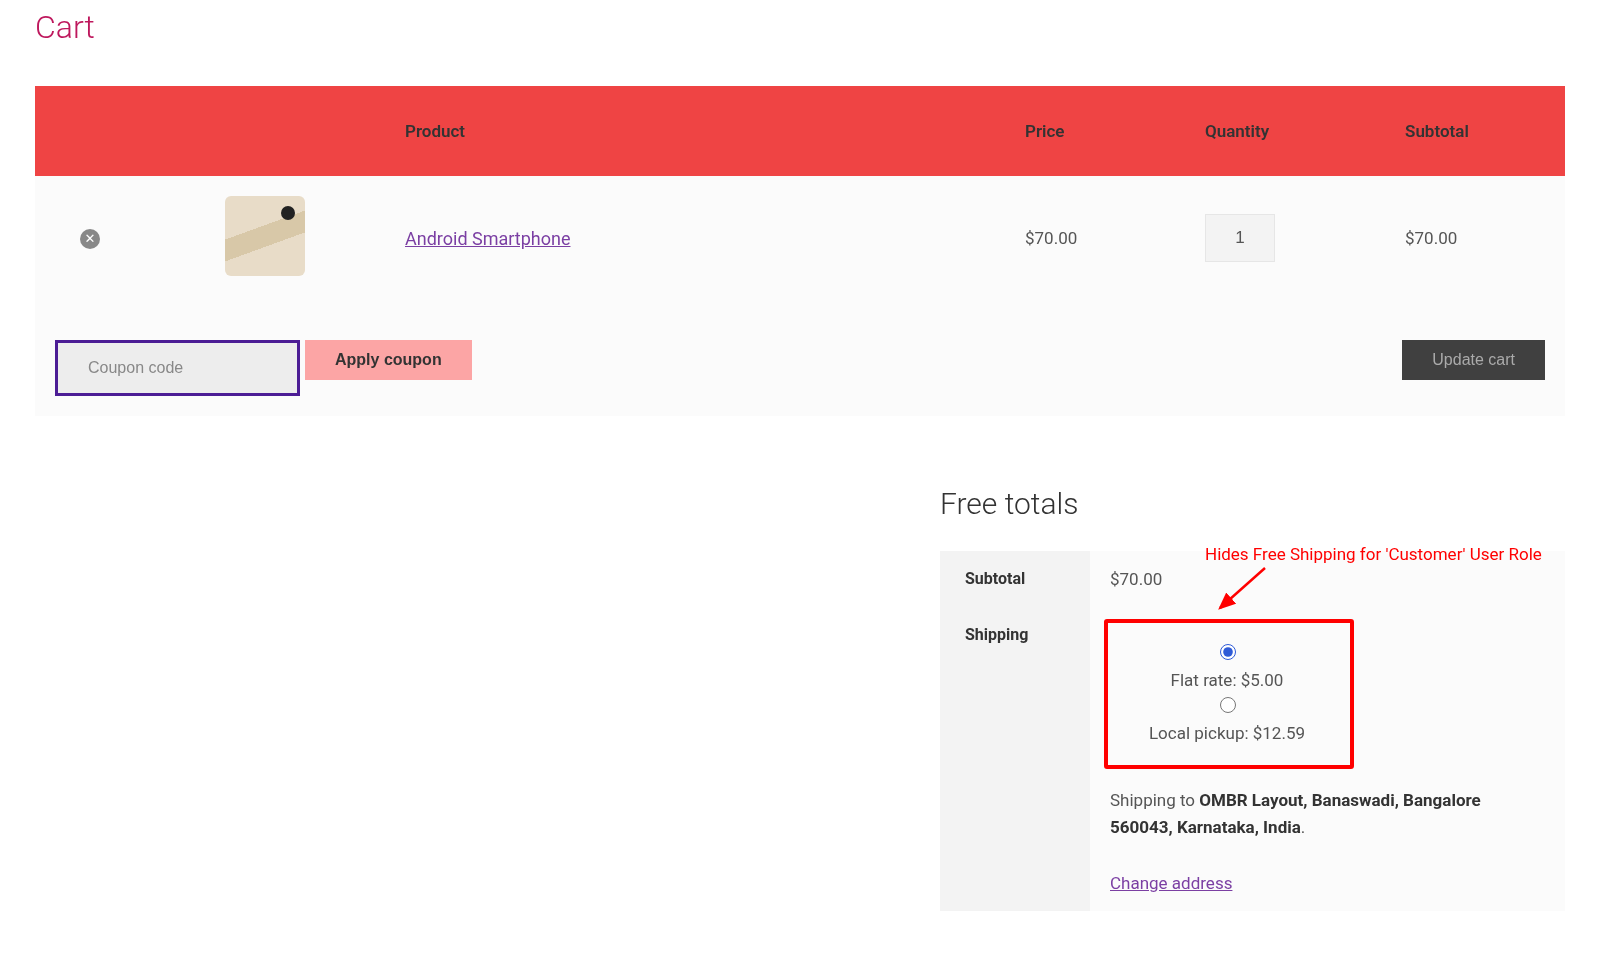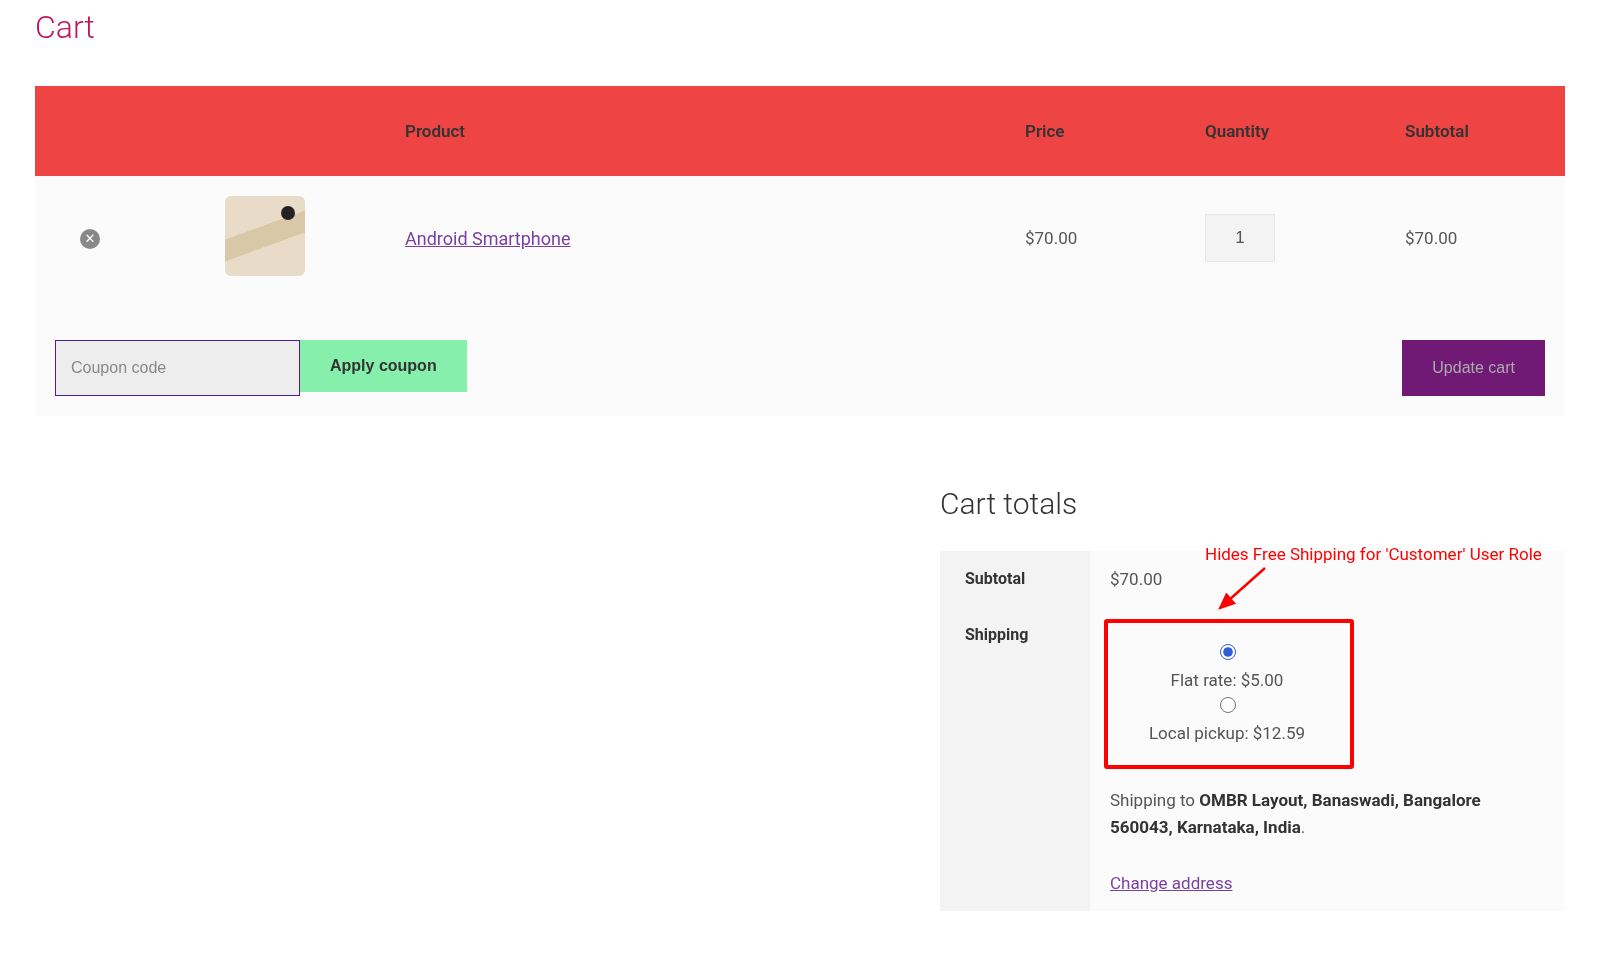--- a/index.html
+++ b/index.html
@@ -90,43 +90,44 @@
     background: transparent;
   }
   .actions-bar {
     display: flex;
     width: 100%;
     margin-top: 20px;
   }
   input.coupon-input {
     width: 245px;
     height: 56px;
-    border: 1px solid #4c1d95;
+    border: 3px solid #4c1d95;
     background: #ededed;
-    padding: 0 15px;
+    padding: 0 30px;
     font-size: 16px;
     color: #666;
   }
   input.coupon-input::placeholder { color:#888; }
   button.apply-coupon {
-    height: 52px;
+    height: 40px;
     padding: 0 30px;
     border: none;
-    background: #86efac;
+    background: #fca5a5;
+    margin-left: 5px;
     font-size: 16px;
     font-weight: 700;
     color: #333;
     cursor: pointer;
   }
   .spacer { flex: 1; }
   button.update-cart {
-    height: 56px;
+    height: 40px;
     padding: 0 30px;
     border: none;
-    background: #701a75;
+    background: #404040;
     font-size: 16px;
     color: #aaa;
     cursor: not-allowed;
   }
   .cart-totals {
     width: 625px;
     margin-left: auto;
     margin-top: 70px;
     position: relative;
   }
@@ -255,21 +256,21 @@
 <div class="cart-totals">
   <div class="annotation">Hides Free Shipping for 'Customer' User Role</div>
   <svg class="arrow" width="60" height="60">
     <defs>
       <marker id="ah" markerWidth="8" markerHeight="8" refX="6" refY="3" orient="auto">
         <path d="M0,0 L7,3 L0,6 Z" fill="#ff0000"></path>
       </marker>
     </defs>
     <line x1="50" y1="0" x2="5" y2="40" stroke="#ff0000" stroke-width="2.5" marker-end="url(#ah)"></line>
   </svg>
-  <h2>Cart totals</h2>
+  <h2>Free totals</h2>
   <table class="totals-table">
     <tbody>
         <tr>
       <th>Subtotal</th>
       <td>$70.00</td>
     </tr>
     <tr>
       <th>Shipping</th>
       <td>
         <div class="ship-box">

